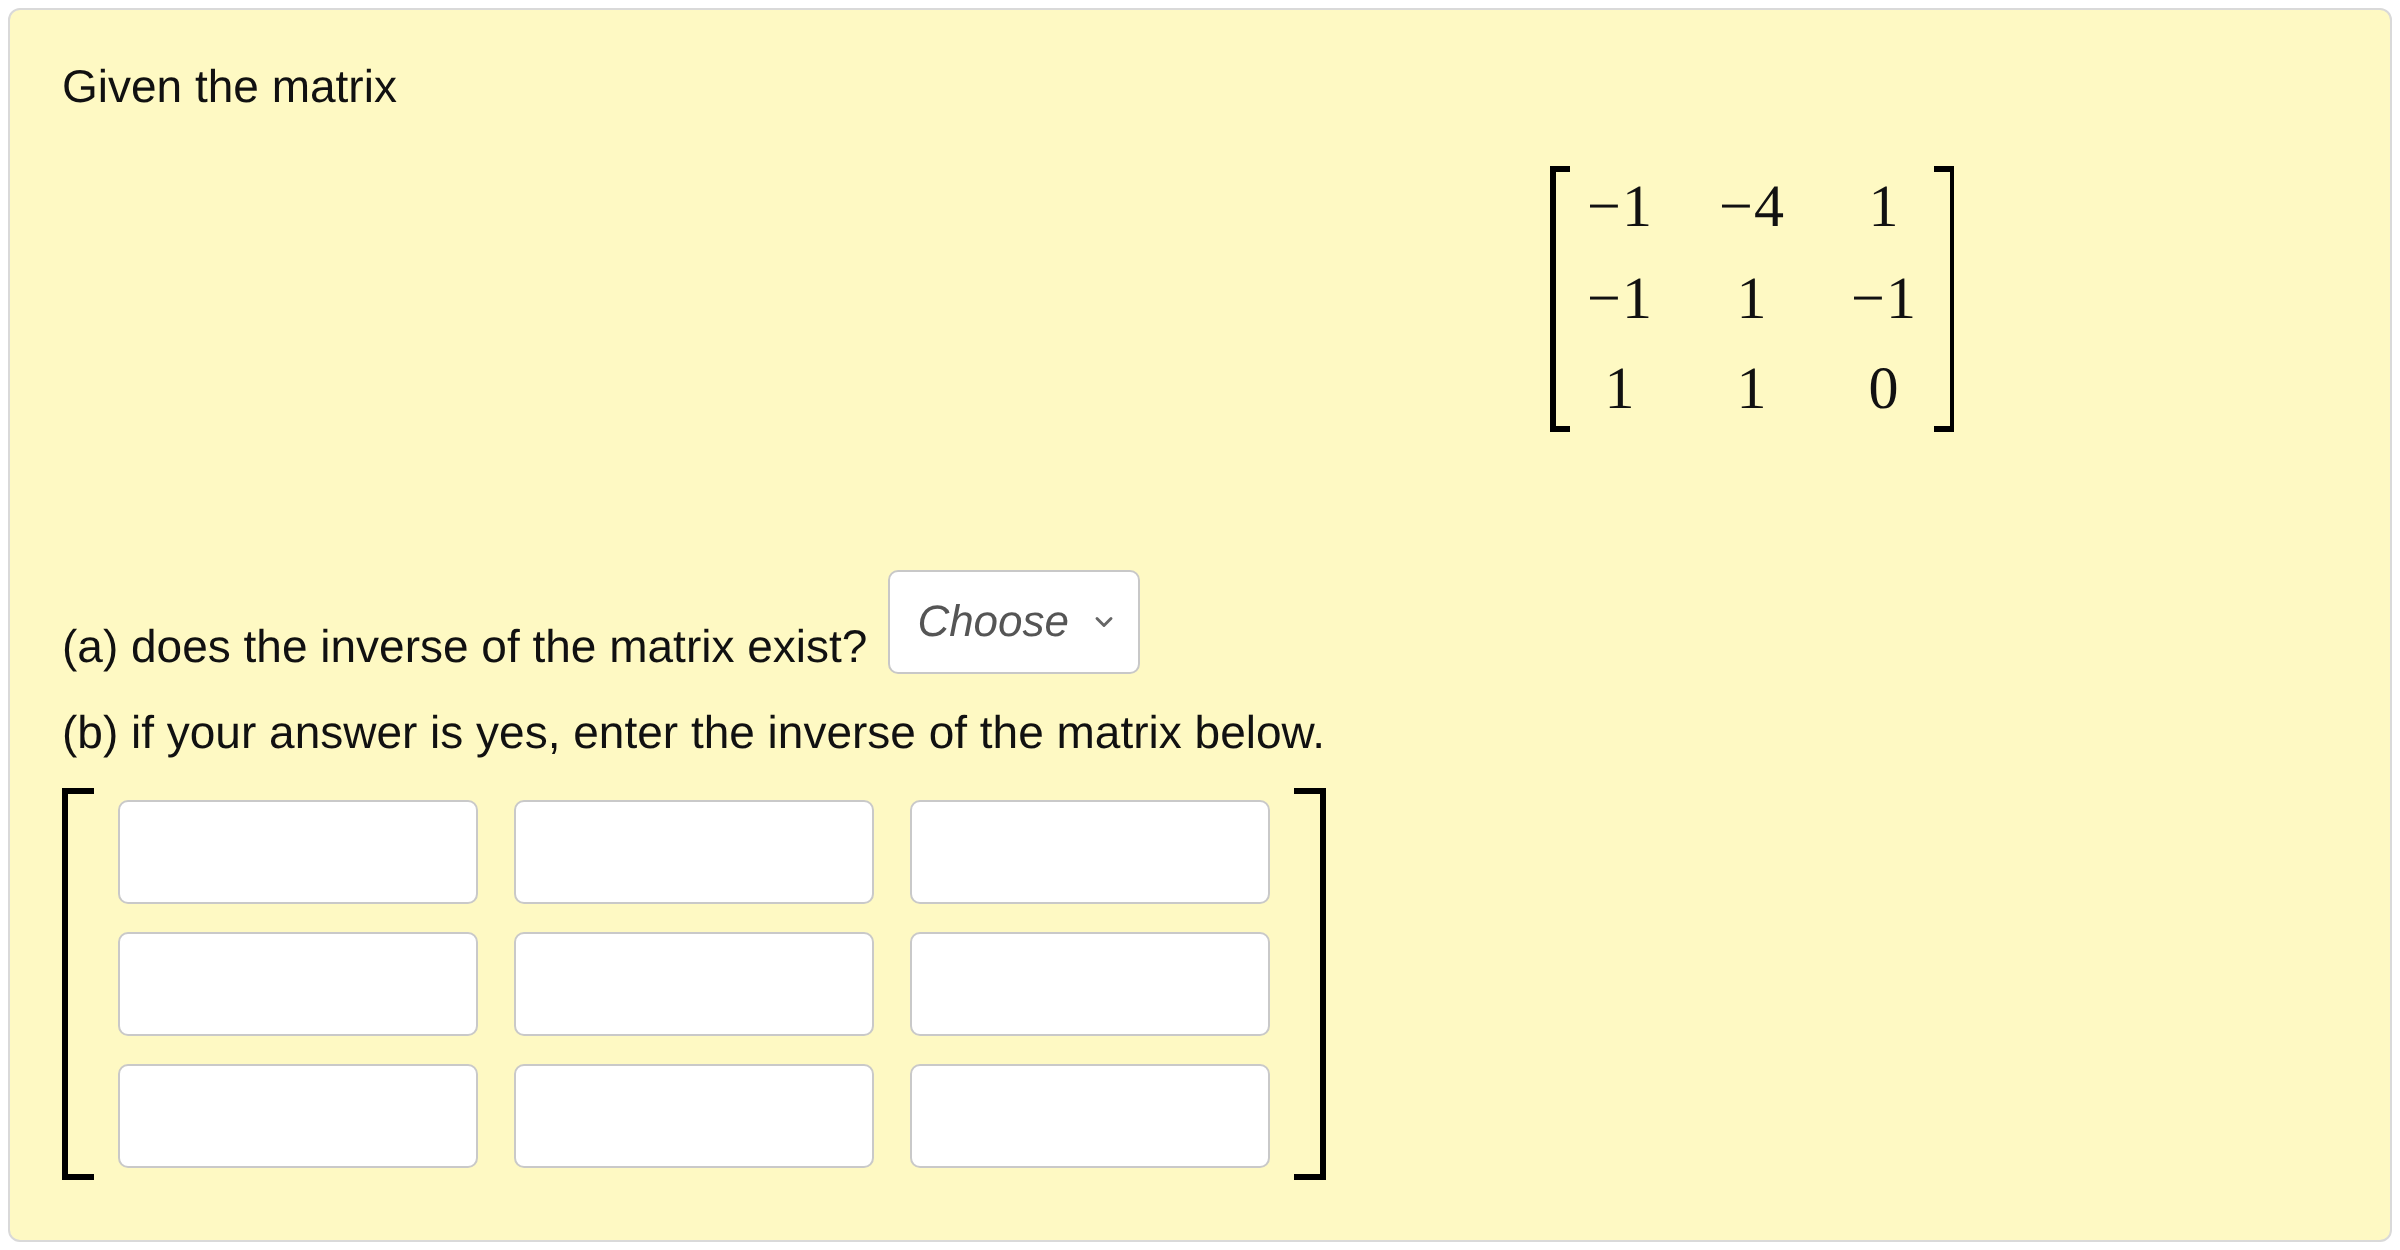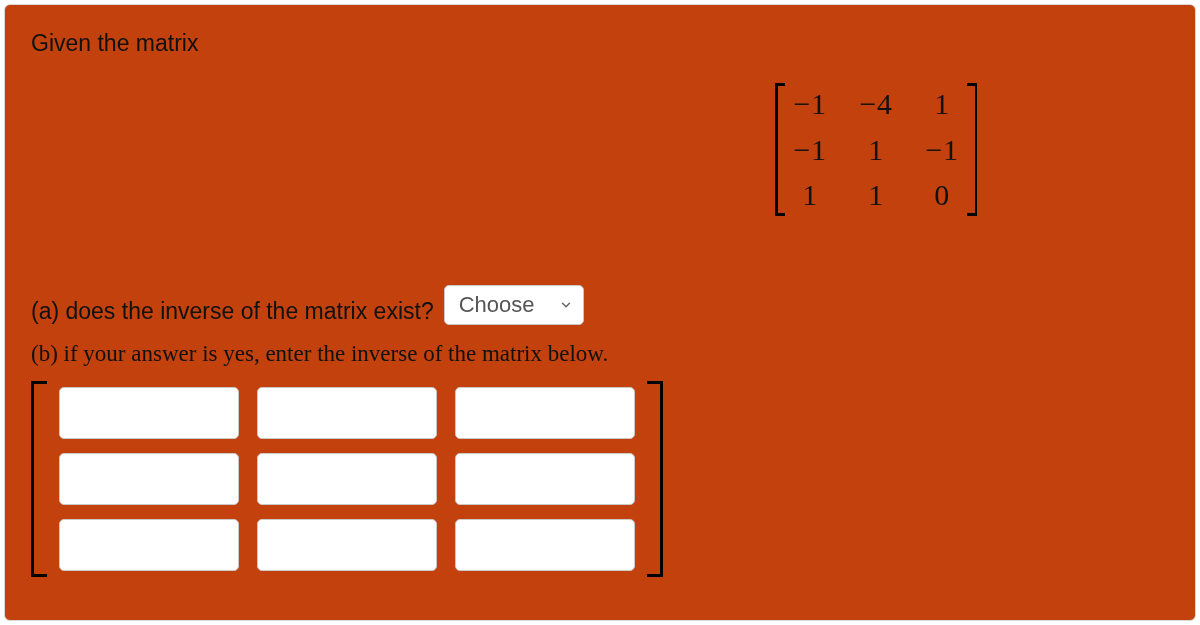--- a/index.html
+++ b/index.html
@@ -8,21 +8,21 @@
     padding: 0;
     width: 1200px;
     height: 625px;
     background: #fff;
     font-family: Arial, Helvetica, sans-serif;
   }
   .panel {
     margin: 4px;
     width: 1192px;
     height: 617px;
-    background: #c2410c;
+    background: #fef9c3;
     border: 1px solid #d9d9d9;
     border-radius: 6px;
     padding: 24px 26px;
     position: relative;
     font-size: 23px;
     color: #111;
   }
   .prompt-line {
     line-height: 1.3;
   }
@@ -89,37 +89,37 @@
     font-size: 23px;
     margin-bottom: 16px;
   }
   .select-wrap {
     position: relative;
     display: inline-flex;
     align-items: center;
     border: 1px solid #c8c8c8;
     border-radius: 5px;
     background: #fff;
-    height: 40px;
-    padding: 0 48px 0 14px;
+    height: 52px;
+    padding: 0 34px 0 14px;
     font-size: 22px;
     color: #555;
+    font-style: italic;
   }
   .select-wrap .chev {
     position: absolute;
     right: 10px;
     top: 50%;
     transform: translateY(-50%);
     pointer-events: none;
   }
   .chev svg { display:block; }
   .line-b {
     font-size: 23px;
     margin-bottom: 14px;
-    font-family: Liberation Serif, serif;
   }
 
   .input-matrix {
     display: flex;
     align-items: stretch;
   }
   .input-grid {
     display: grid;
     grid-template-columns: repeat(3, 180px);
     grid-template-rows: repeat(3, 52px);

